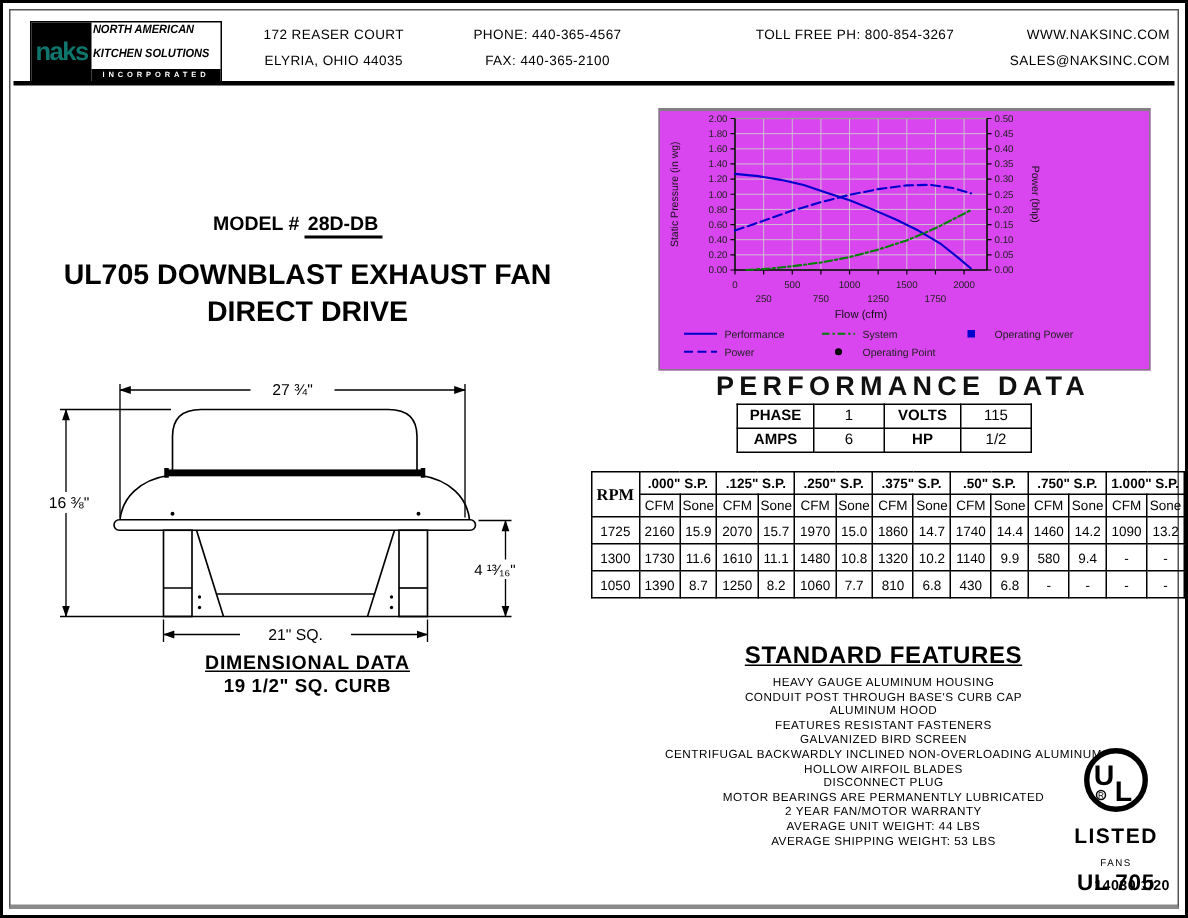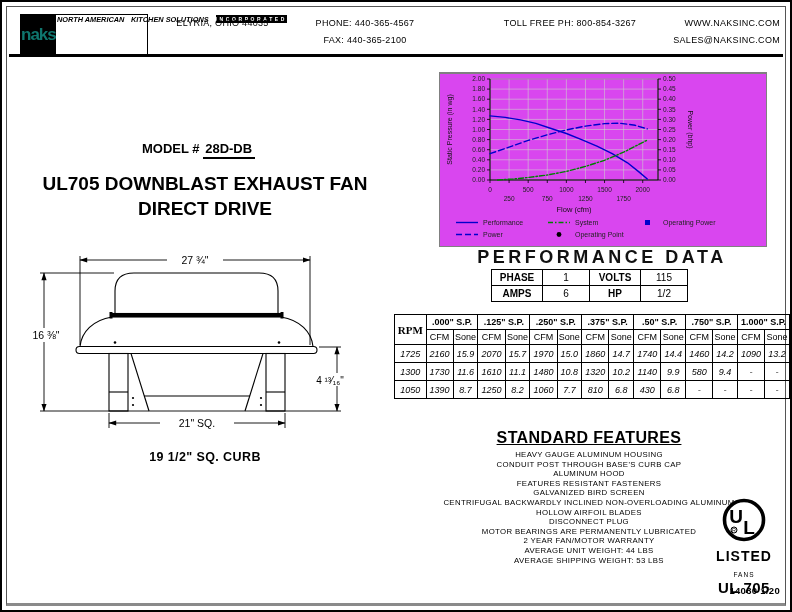--- a/index.html
+++ b/index.html
@@ -7,21 +7,21 @@
         font-family:"Liberation Sans",sans-serif;color:#000;overflow:hidden;
         border:2px solid #000;box-sizing:border-box;}
   .inner-frame{position:absolute;left:4px;top:4px;right:4px;bottom:4px;
         border:1px solid #555;border-bottom:3px solid #8a8a8a;pointer-events:none;}
   .abs{position:absolute;}
 
   
   .logo{left:18px;top:12px;width:126px;height:39px;border:1px solid #000;display:flex;background:#fff;}
   .logo-naks{width:40px;background:#000;color:#0f766e;font-weight:bold;font-size:17px;
         display:flex;align-items:center;justify-content:center;letter-spacing:-1px;}
-  .logo-right{flex:1;display:flex;flex-direction:row;justify-content:space-between;}
+  .logo-right{flex:1;display:flex;flex-direction:column;justify-content:space-between;}
   .logo-line{font-weight:bold;font-style:italic;font-size:8px;line-height:9px;white-space:nowrap;
         transform:scaleX(.92);transform-origin:left;padding-left:1px;}
   .logo-inc{background:#000;color:#fff;font-size:5px;letter-spacing:2.6px;text-align:center;
         height:8px;line-height:8px;font-weight:bold;}
   .hdr-col{top:13px;font-size:9px;letter-spacing:.3px;line-height:17px;white-space:nowrap;}
   .hdr-center{text-align:center;}
   .hdr-right{text-align:right;}
   .hdr-rule{left:7px;right:7px;top:52px;height:3px;background:#000;}
 
   
@@ -41,21 +41,21 @@
   table{border-collapse:collapse;}
   .perf-table{left:489px;top:267px;}
   .perf-table td{border:1.5px solid #000;font-size:10px;text-align:center;height:15px;padding:0 2px;}
   .perf-table td.lbl{font-weight:bold;width:46px;}
   .perf-table td.val{width:42px;font-weight:normal;}
 
   .rpm-table{left:392px;top:312px;}
   .rpm-table th,.rpm-table td{border:1px solid #000;font-size:9px;text-align:center;padding:0 1px;}
   .rpm-table th{font-weight:bold;height:14px;}
   .rpm-table th.sub{font-weight:normal;}
-  .rpm-table td{height:17px;font-weight:normal;font-style:italic;}
+  .rpm-table td{height:17px;font-weight:normal;}
   .rpm-table .rpm-col{width:30px;font-family:Liberation Serif, serif;}
   .rpm-table .cfm-col{width:26px;}
   .rpm-table .sone-col{width:22px;}
 
   
   .features{left:392px;top:427px;width:390px;text-align:center;}
   .features-title{font-size:16px;font-weight:bold;text-decoration:underline;letter-spacing:.4px;margin-bottom:3px;}
   .feature-item{font-size:7.8px;line-height:9.6px;letter-spacing:.35px;white-space:nowrap;}
 
   
@@ -75,20 +75,21 @@
 
   <div class="abs logo">
     <div class="logo-naks">naks</div>
     <div class="logo-right">
       <div class="logo-line">NORTH AMERICAN</div>
       <div class="logo-line">KITCHEN SOLUTIONS</div>
       <div class="logo-inc">INCORPORATED</div>
     </div>
   </div>
   <div class="abs hdr-col hdr-center" style="left:158px;width:125px;">
+    <div>172 REASER COURT</div>
     <div>ELYRIA, OHIO 44035</div>
   </div>
   <div class="abs hdr-col hdr-center" style="left:293px;width:140px;">
     <div>PHONE: 440-365-4567</div>
     <div>FAX: 440-365-2100</div>
   </div>
   <div class="abs hdr-col hdr-center" style="left:478px;width:180px;">
     <div>TOLL FREE PH: 800-854-3267</div>
   </div>
   <div class="abs hdr-col hdr-right" style="left:635px;width:143px;">
@@ -160,20 +161,21 @@
       <line x1="258" y1="167" x2="258" y2="182"></line>
     </g>
     <rect x="0" y="82" width="40" height="14" fill="#fff" stroke="none"></rect>
     <rect x="280" y="127" width="46" height="13" fill="#fff" stroke="none"></rect>
     <text x="168" y="17.5" font-size="10.5" text-anchor="middle" fill="#000">27 ¾"</text>
     <text x="19" y="92.5" font-size="10.5" text-anchor="middle" fill="#000">16 ⅜"</text>
     <text x="303" y="137.5" font-size="10" text-anchor="middle" fill="#000">4 ¹³⁄₁₆"</text>
     <text x="170" y="180.5" font-size="10.5" text-anchor="middle" fill="#000">21" SQ.</text>
   </svg>
 
+  <div class="abs dim-title" style="top:432px;">DIMENSIONAL DATA</div>
   <div class="abs dim-sub" style="top:448px;">19 1/2" SQ. CURB</div>
 
   <div class="abs chart-box">
     <svg id="chart-svg" width="324" height="169" viewBox="0 0 324 169">
         <line x1="69.0909090909091" y1="5" x2="69.0909090909091" y2="106" stroke="#cccccc" stroke-width="0.6"></line>
         <line x1="88.18181818181819" y1="5" x2="88.18181818181819" y2="106" stroke="#cccccc" stroke-width="0.6"></line>
         <line x1="107.27272727272727" y1="5" x2="107.27272727272727" y2="106" stroke="#cccccc" stroke-width="0.6"></line>
         <line x1="126.36363636363636" y1="5" x2="126.36363636363636" y2="106" stroke="#cccccc" stroke-width="0.6"></line>
         <line x1="145.45454545454547" y1="5" x2="145.45454545454547" y2="106" stroke="#cccccc" stroke-width="0.6"></line>
         <line x1="164.54545454545453" y1="5" x2="164.54545454545453" y2="106" stroke="#cccccc" stroke-width="0.6"></line>

